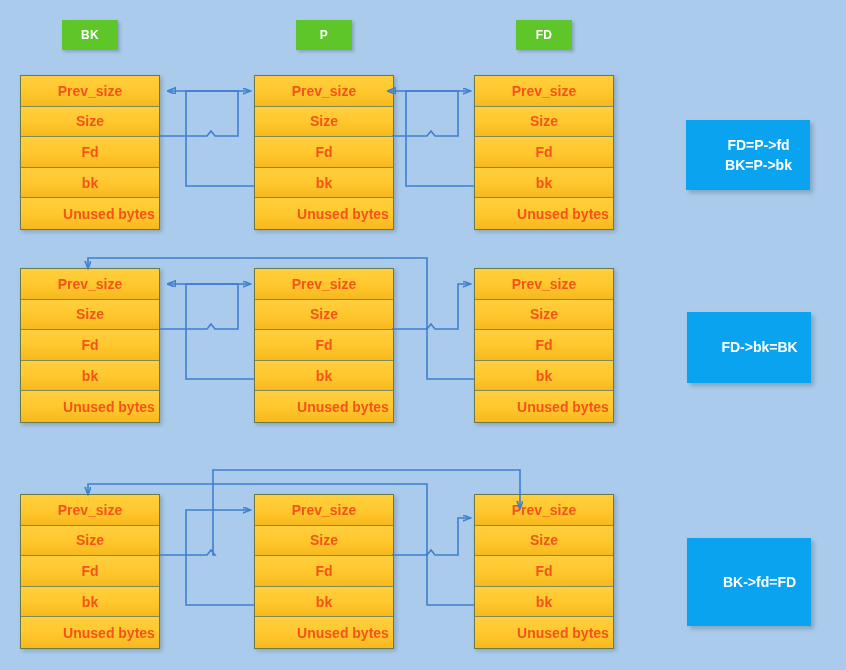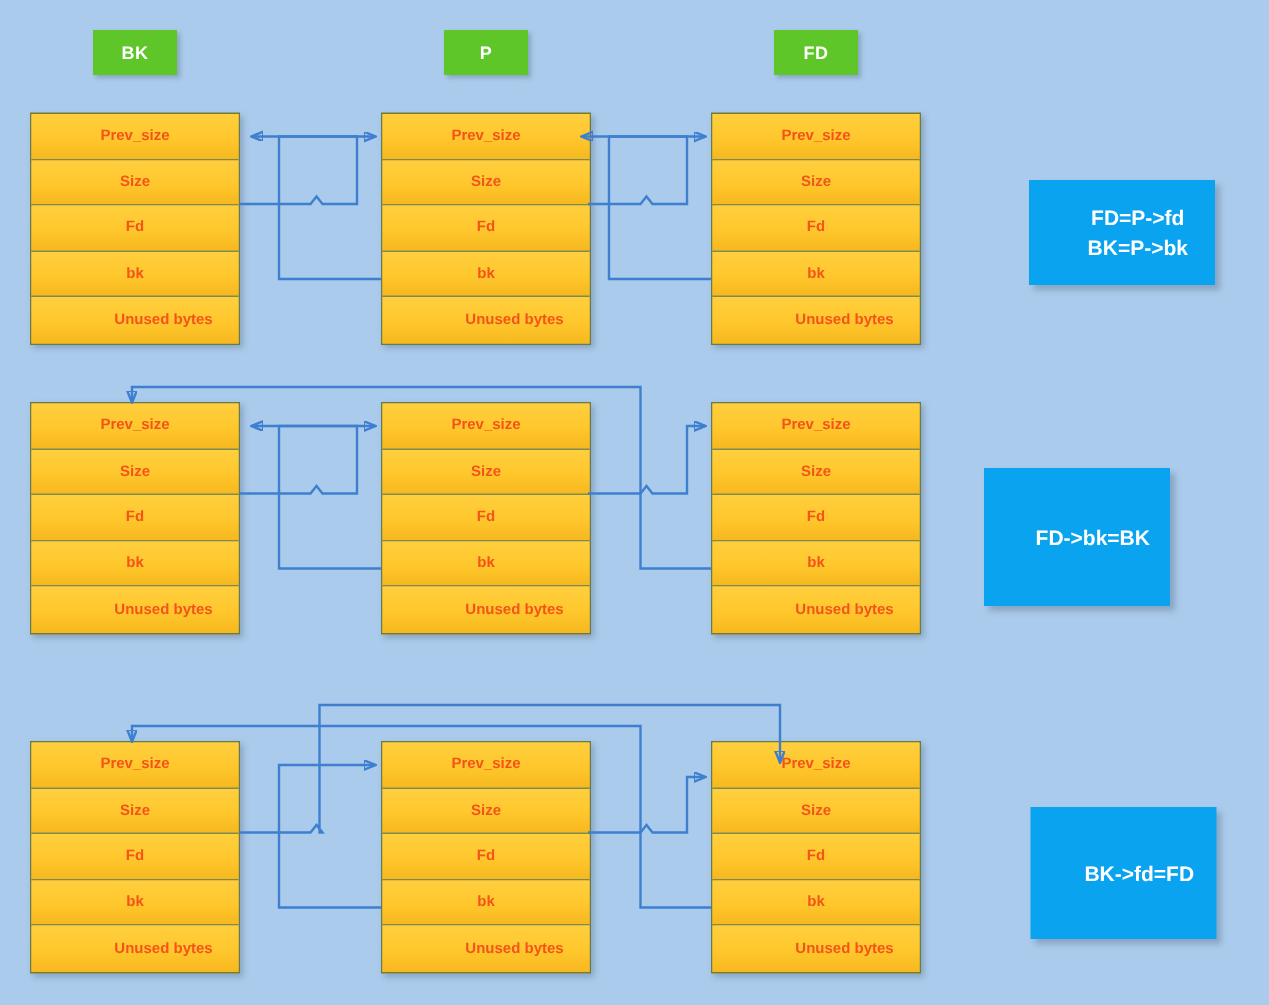--- a/index.html
+++ b/index.html
@@ -31,21 +31,21 @@
     box-sizing:border-box;
     box-shadow:2px 2px 4px rgba(60,80,100,.30);
     background:#ffc72c;
   }
   .chunk .cell{
     height:30.6px;
     box-sizing:border-box;
     border-bottom:1px solid #7d8a52;
     background:linear-gradient(180deg,#ffcf3e 0%,#ffc72c 55%,#f6b81f 100%);
     color:#f4541a;
-    font-size:10px;font-weight:bold;
+    font-size:14px;font-weight:bold;
     display:flex;align-items:center;justify-content:center;
     white-space:nowrap;
   }
   .chunk .cell:last-child{border-bottom:none;padding-left:38px;}
 
   
   .note{
     position:absolute;
     width:124px;
     background:#0aa3ef;
@@ -116,21 +116,21 @@
     <div class="cell">bk</div>
     <div class="cell">Unused bytes</div>
   </div>
   <div class="chunk" style="left:474px;top:268px;">
     <div class="cell">Prev_size</div>
     <div class="cell">Size</div>
     <div class="cell">Fd</div>
     <div class="cell">bk</div>
     <div class="cell">Unused bytes</div>
   </div>
-  <div class="note" style="left:656px;top:312px;height:92px;">
+  <div class="note" style="left:687px;top:312px;height:71px;">
     <span>FD-&gt;bk=BK</span>
   </div>
 
   <div class="chunk" style="left:20px;top:494px;">
     <div class="cell">Prev_size</div>
     <div class="cell">Size</div>
     <div class="cell">Fd</div>
     <div class="cell">bk</div>
     <div class="cell">Unused bytes</div>
   </div>

